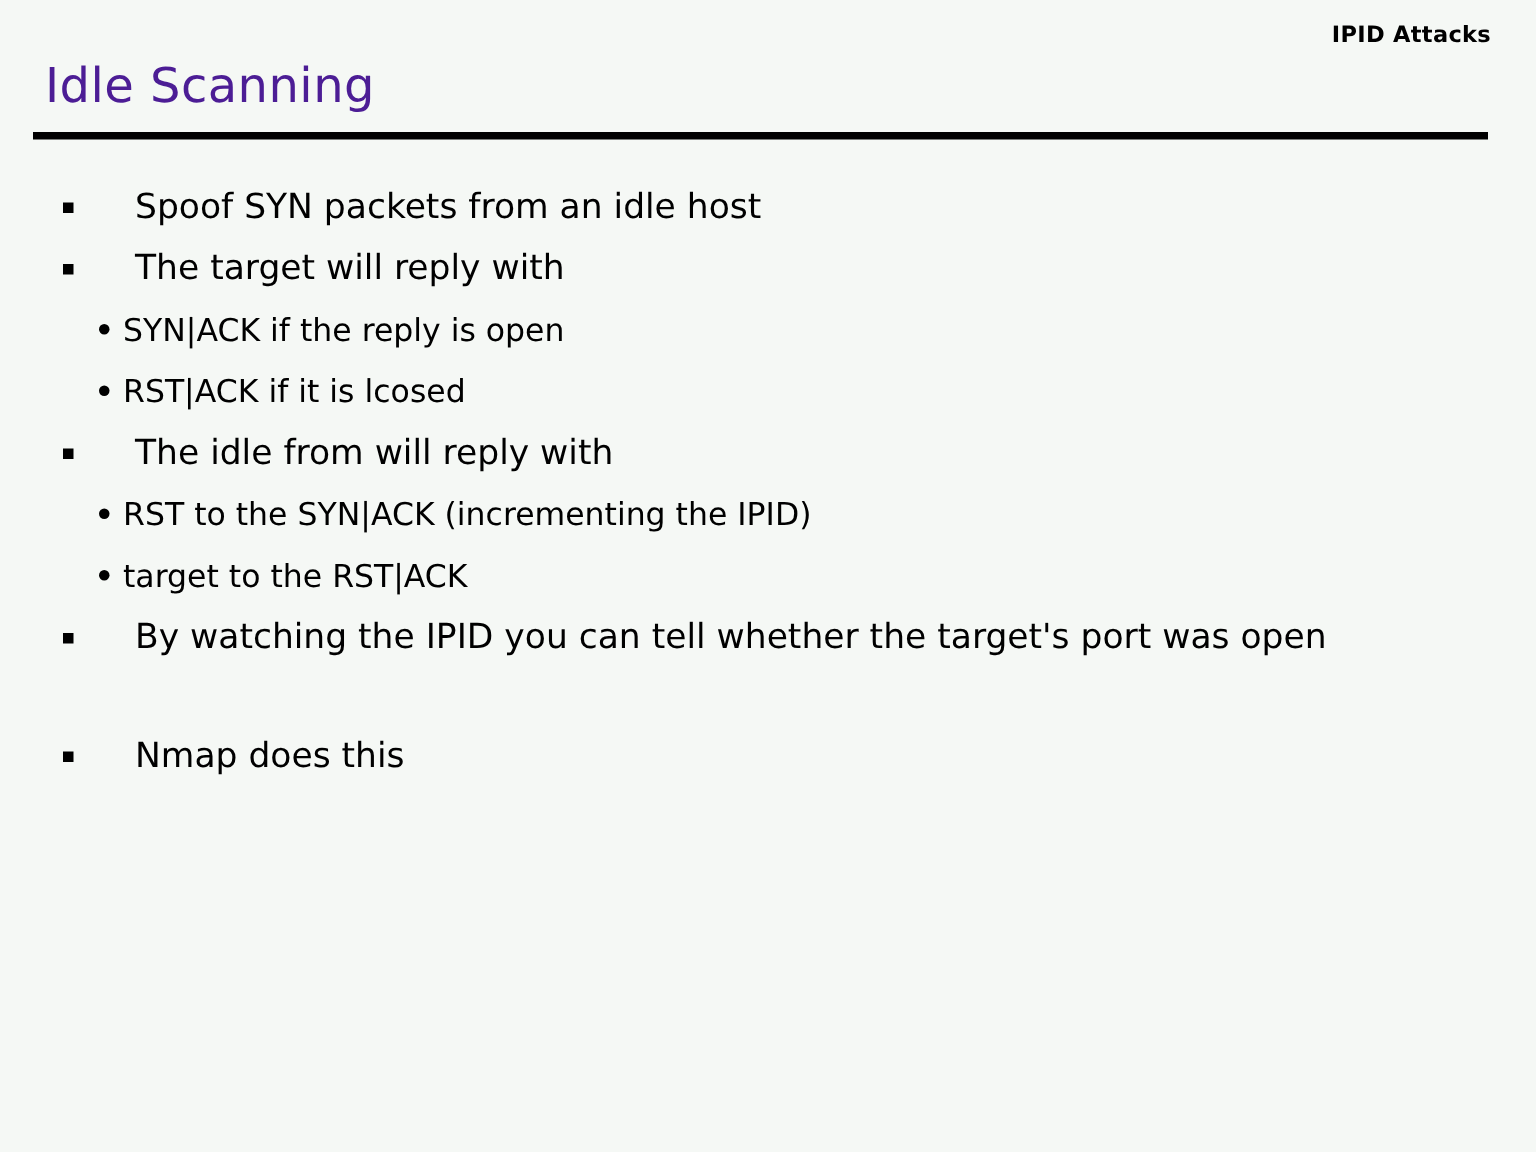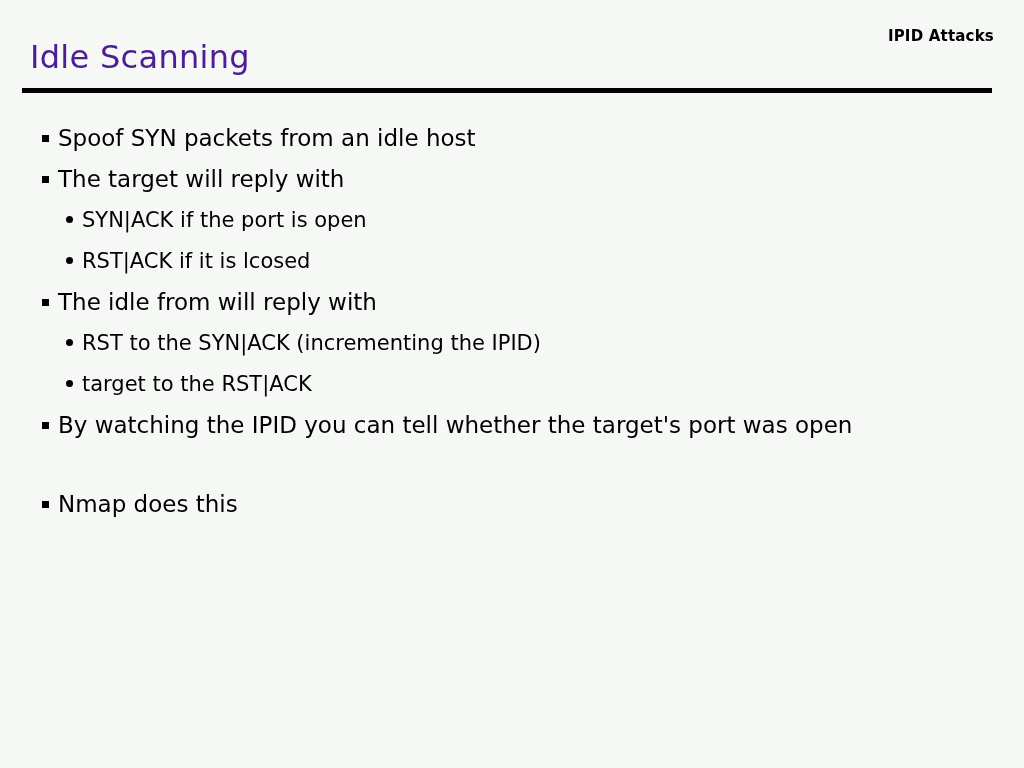--- a/index.html
+++ b/index.html
@@ -14,21 +14,21 @@
     overflow: hidden;
   }
   .slide {
     position: relative;
     width: 1024px;
     height: 768px;
     box-sizing: border-box;
   }
   .header-label {
     position: absolute;
-    top: 27px;
+    top: 14px;
     right: 30px;
     font-size: 15px;
     font-weight: bold;
     color: #000;
     letter-spacing: 0.2px;
   }
   .title {
     position: absolute;
     top: 38px;
     left: 30px;
@@ -51,20 +51,21 @@
     left: 38px;
     width: 950px;
   }
   .bullet {
     display: flex;
     align-items: flex-start;
     margin-bottom: 4px;
   }
   .bullet.level1 {
     padding-left: 4px;
+    gap: 32px;
   }
   .bullet.level2 {
     padding-left: 28px;
   }
   .marker-square {
     display: inline-block;
     width: 7px;
     height: 7px;
     background: #000;
     margin-top: 15px;
@@ -113,21 +114,21 @@
       <span class="bullet-text">Spoof SYN packets from an idle host</span>
     </div>
 
     <div class="bullet level1">
       <span class="marker-square"></span>
       <span class="bullet-text">The target will reply with</span>
     </div>
 
     <div class="bullet level2">
       <span class="marker-dot"></span>
-      <span class="bullet-text">SYN|ACK if the port is open</span>
+      <span class="bullet-text">SYN|ACK if the reply is open</span>
     </div>
 
     <div class="bullet level2">
       <span class="marker-dot"></span>
       <span class="bullet-text">RST|ACK if it is lcosed</span>
     </div>
 
     <div class="bullet level1">
       <span class="marker-square"></span>
       <span class="bullet-text">The idle from will reply with</span>

